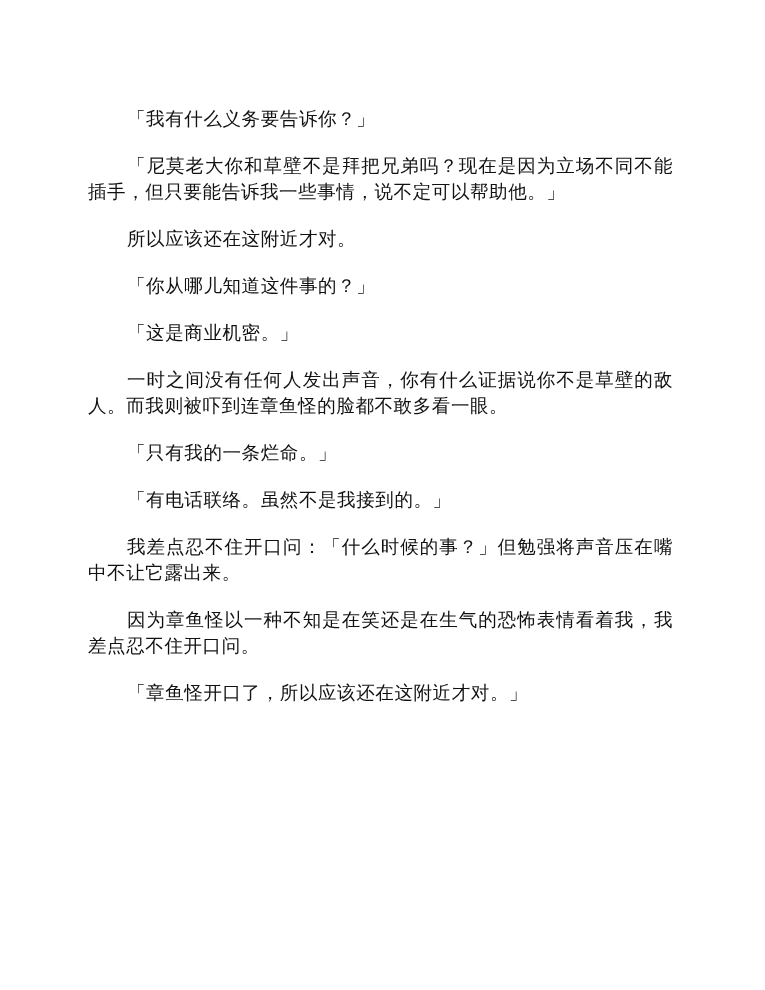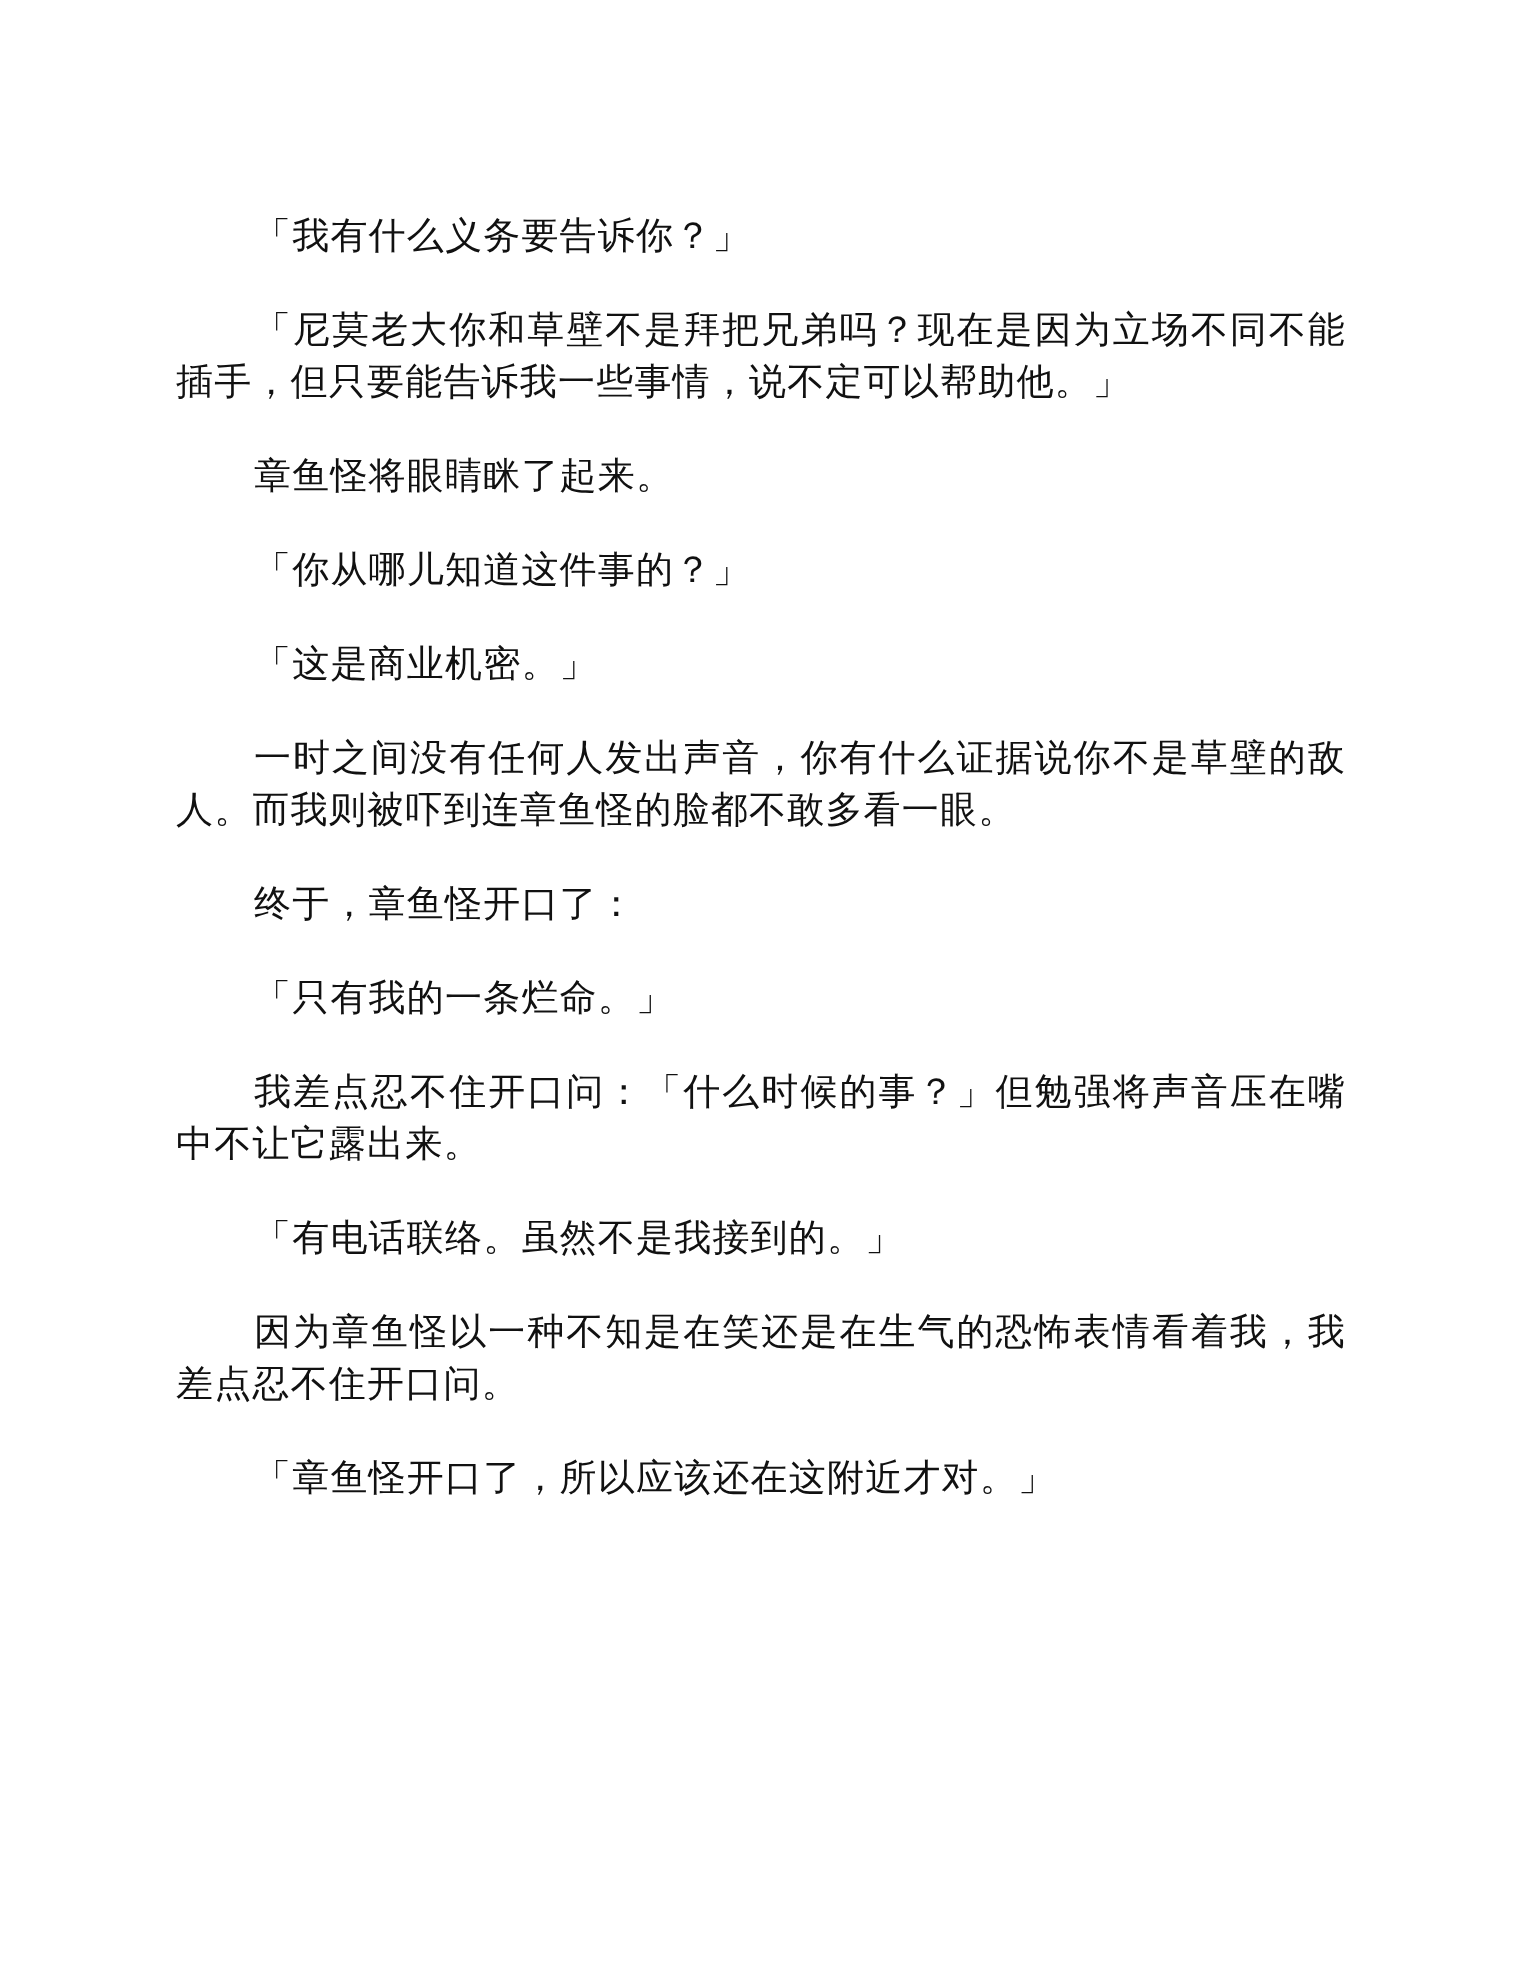--- a/index.html
+++ b/index.html
@@ -29,24 +29,23 @@
       text-indent: 39px;
       text-align: justify;
     }
   </style>
 </head>
 <body>
 
 <div class="page">
   <p class="para">「我有什么义务要告诉你？」</p>
   <p class="para">「尼莫老大你和草壁不是拜把兄弟吗？现在是因为立场不同不能插手，但只要能告诉我一些事情，说不定可以帮助他。」</p>
-  <p class="para">章鱼怪将眼睛眯了起来。</p>
+  <p class="para">所以应该还在这附近才对。</p>
   <p class="para">「你从哪儿知道这件事的？」</p>
   <p class="para">「这是商业机密。」</p>
   <p class="para">一时之间没有任何人发出声音，你有什么证据说你不是草壁的敌人。而我则被吓到连章鱼怪的脸都不敢多看一眼。</p>
-  <p class="para">终于，章鱼怪开口了：</p>
   <p class="para">「只有我的一条烂命。」</p>
+  <p class="para">「有电话联络。虽然不是我接到的。」</p>
   <p class="para">我差点忍不住开口问：「什么时候的事？」但勉强将声音压在嘴中不让它露出来。</p>
-  <p class="para">「有电话联络。虽然不是我接到的。」</p>
   <p class="para">因为章鱼怪以一种不知是在笑还是在生气的恐怖表情看着我，我差点忍不住开口问。</p>
   <p class="para">「章鱼怪开口了，所以应该还在这附近才对。」</p>
 
 </div>
 
 </body></html>

